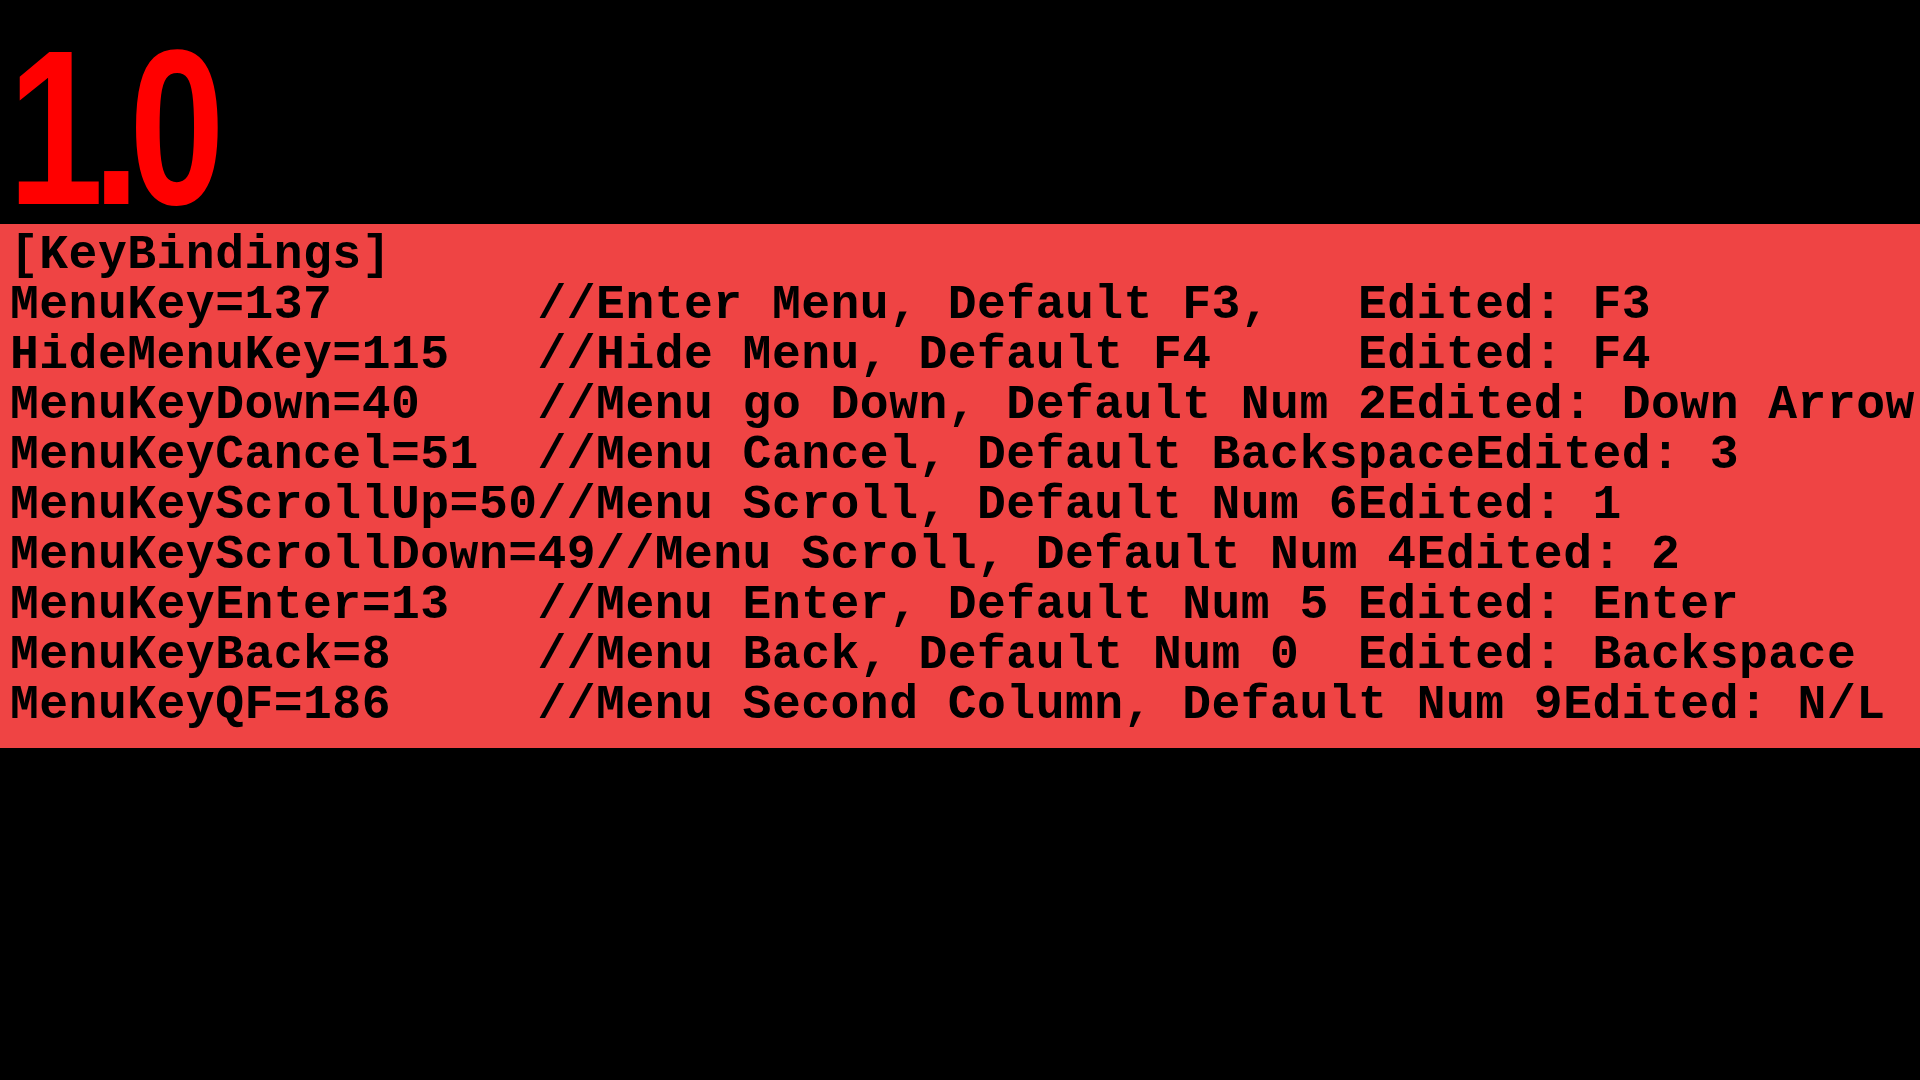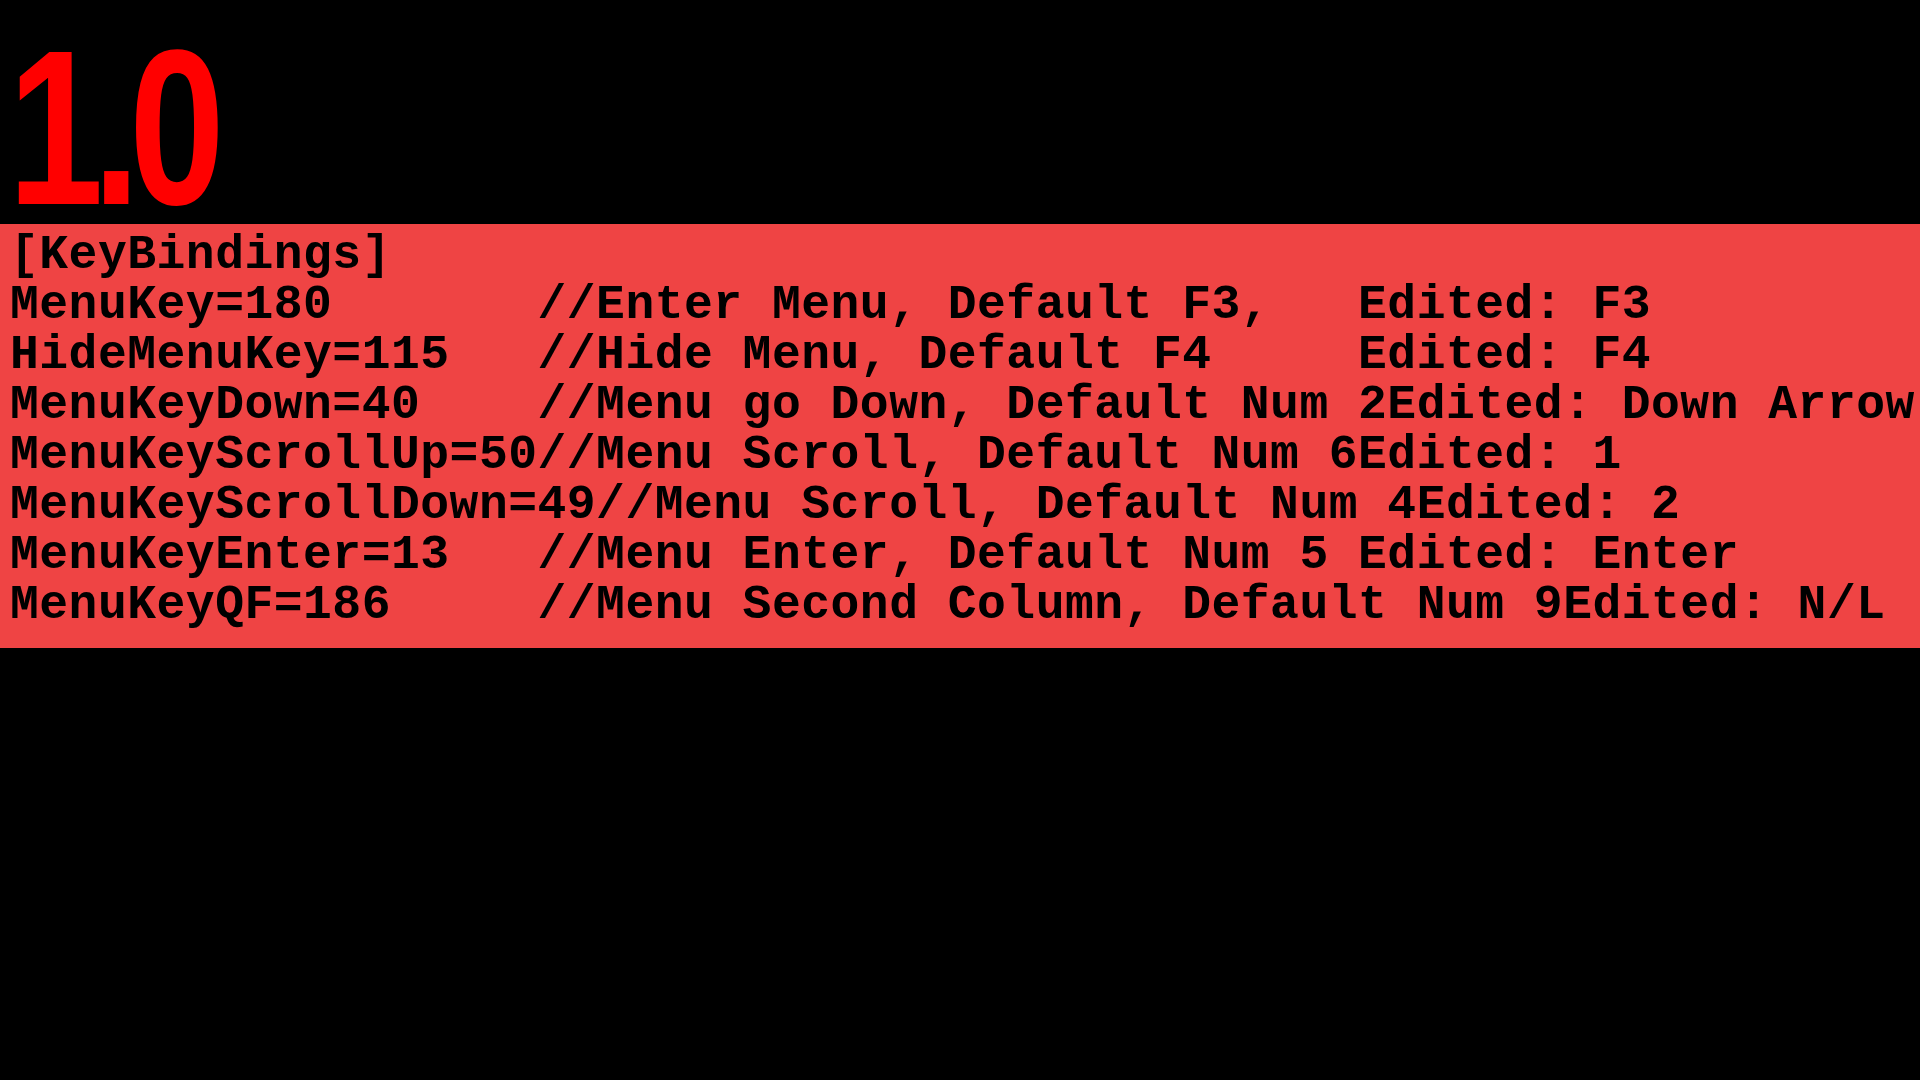--- a/index.html
+++ b/index.html
@@ -37,21 +37,23 @@
   .row{display:block;}
 </style>
 </head>
 <body>
 
 <div class="logo">1.0</div>
 
 <div class="panel">
   <div class="mono">[KeyBindings]</div>
   <div id="rows">
-      <div class="mono row">MenuKey=180       //Enter Menu, Default F3,   Edited: F3</div>
+      <div class="mono row">MenuKey=137       //Enter Menu, Default F3,   Edited: F3</div>
       <div class="mono row">HideMenuKey=115   //Hide Menu, Default F4     Edited: F4</div>
       <div class="mono row">MenuKeyDown=40    //Menu go Down, Default Num 2Edited: Down Arrow</div>
+      <div class="mono row">MenuKeyCancel=51  //Menu Cancel, Default BackspaceEdited: 3</div>
       <div class="mono row">MenuKeyScrollUp=50//Menu Scroll, Default Num 6Edited: 1</div>
       <div class="mono row">MenuKeyScrollDown=49//Menu Scroll, Default Num 4Edited: 2</div>
       <div class="mono row">MenuKeyEnter=13   //Menu Enter, Default Num 5 Edited: Enter</div>
+      <div class="mono row">MenuKeyBack=8     //Menu Back, Default Num 0  Edited: Backspace</div>
       <div class="mono row">MenuKeyQF=186     //Menu Second Column, Default Num 9Edited: N/L</div>
     </div>
 </div>
 
 </body></html>

